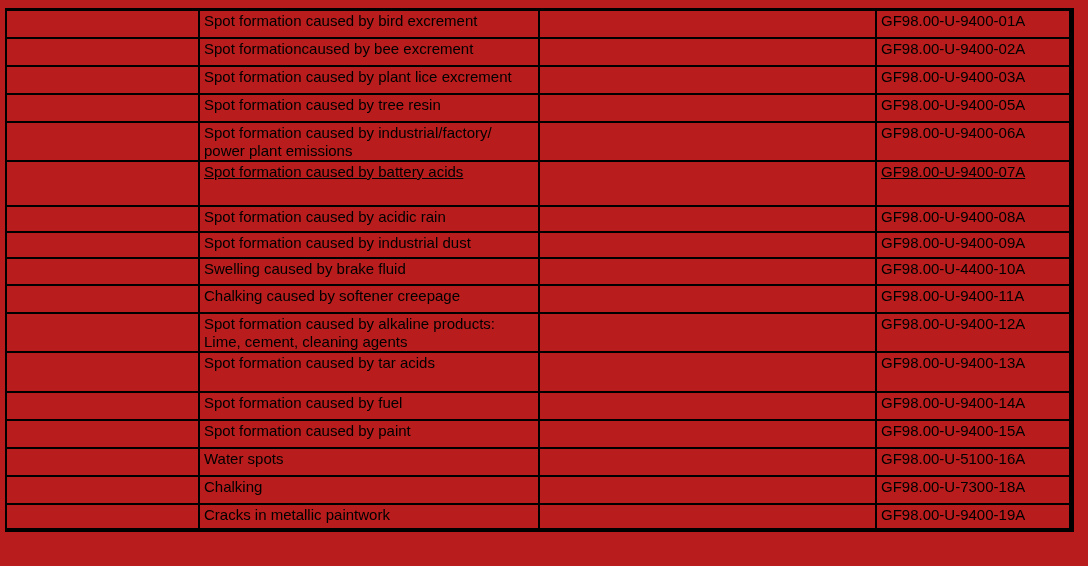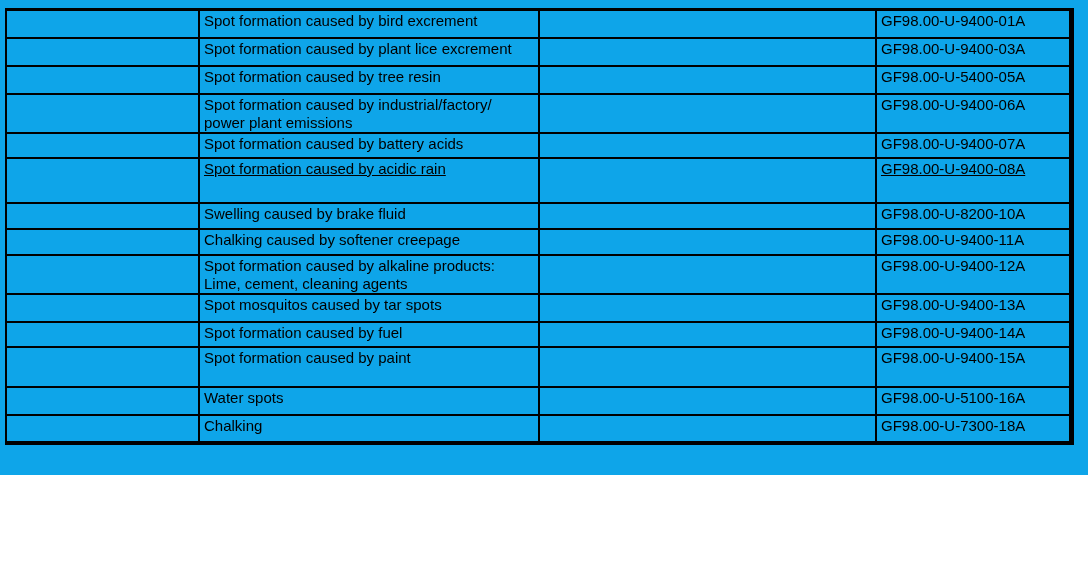--- a/index.html
+++ b/index.html
@@ -7,22 +7,22 @@
     padding: 0;
     background: #ffffff;
     width: 1088px;
     height: 566px;
     font-family: "Liberation Sans", sans-serif;
     color: #000000;
   }
   .page {
     position: relative;
     width: 1088px;
-    height: 475px;
-    background: #0ea5e9;
+    height: 566px;
+    background: #b91c1c;
     overflow: hidden;
   }
   table.damage-table {
     position: absolute;
     left: 5px;
     top: 8px;
     width: 1065px;
     border-collapse: collapse;
     table-layout: fixed;
     border-style: solid;
@@ -61,29 +61,35 @@
     </colgroup>
     <tbody>
       <tr class="r">
         <td class="blank-cell"></td>
         <td class="desc-cell">Spot formation caused by bird excrement</td>
         <td class="blank-cell"></td>
         <td class="code-cell">GF98.00-U-9400-01A</td>
       </tr>
       <tr class="r">
         <td class="blank-cell"></td>
+        <td class="desc-cell">Spot formationcaused by bee excrement</td>
+        <td class="blank-cell"></td>
+        <td class="code-cell">GF98.00-U-9400-02A</td>
+      </tr>
+      <tr class="r">
+        <td class="blank-cell"></td>
         <td class="desc-cell">Spot formation caused by plant lice excrement</td>
         <td class="blank-cell"></td>
         <td class="code-cell">GF98.00-U-9400-03A</td>
       </tr>
       <tr class="r">
         <td class="blank-cell"></td>
         <td class="desc-cell">Spot formation caused by tree resin</td>
         <td class="blank-cell"></td>
-        <td class="code-cell">GF98.00-U-5400-05A</td>
+        <td class="code-cell">GF98.00-U-9400-05A</td>
       </tr>
       <tr class="r">
         <td class="blank-cell"></td>
         <td class="desc-cell">Spot formation caused by industrial/factory/
 power plant emissions</td>
         <td class="blank-cell"></td>
         <td class="code-cell">GF98.00-U-9400-06A</td>
       </tr>
       <tr class="r">
         <td class="blank-cell"></td>
@@ -92,40 +98,46 @@
         <td class="code-cell">GF98.00-U-9400-07A</td>
       </tr>
       <tr class="r">
         <td class="blank-cell"></td>
         <td class="desc-cell">Spot formation caused by acidic rain</td>
         <td class="blank-cell"></td>
         <td class="code-cell">GF98.00-U-9400-08A</td>
       </tr>
       <tr class="r">
         <td class="blank-cell"></td>
+        <td class="desc-cell">Spot formation caused by industrial dust</td>
+        <td class="blank-cell"></td>
+        <td class="code-cell">GF98.00-U-9400-09A</td>
+      </tr>
+      <tr class="r">
+        <td class="blank-cell"></td>
         <td class="desc-cell">Swelling caused by brake fluid</td>
         <td class="blank-cell"></td>
-        <td class="code-cell">GF98.00-U-8200-10A</td>
+        <td class="code-cell">GF98.00-U-4400-10A</td>
       </tr>
       <tr class="r">
         <td class="blank-cell"></td>
         <td class="desc-cell">Chalking caused by softener creepage</td>
         <td class="blank-cell"></td>
         <td class="code-cell">GF98.00-U-9400-11A</td>
       </tr>
       <tr class="r">
         <td class="blank-cell"></td>
         <td class="desc-cell">Spot formation caused by alkaline products:
 Lime, cement, cleaning agents</td>
         <td class="blank-cell"></td>
         <td class="code-cell">GF98.00-U-9400-12A</td>
       </tr>
       <tr class="r">
         <td class="blank-cell"></td>
-        <td class="desc-cell">Spot mosquitos caused by tar spots</td>
+        <td class="desc-cell">Spot formation caused by tar acids</td>
         <td class="blank-cell"></td>
         <td class="code-cell">GF98.00-U-9400-13A</td>
       </tr>
       <tr class="r">
         <td class="blank-cell"></td>
         <td class="desc-cell">Spot formation caused by fuel</td>
         <td class="blank-cell"></td>
         <td class="code-cell">GF98.00-U-9400-14A</td>
       </tr>
       <tr class="r">
@@ -139,15 +151,21 @@
         <td class="desc-cell">Water spots</td>
         <td class="blank-cell"></td>
         <td class="code-cell">GF98.00-U-5100-16A</td>
       </tr>
       <tr class="r">
         <td class="blank-cell"></td>
         <td class="desc-cell">Chalking</td>
         <td class="blank-cell"></td>
         <td class="code-cell">GF98.00-U-7300-18A</td>
       </tr>
+      <tr class="r">
+        <td class="blank-cell"></td>
+        <td class="desc-cell">Cracks in metallic paintwork</td>
+        <td class="blank-cell"></td>
+        <td class="code-cell">GF98.00-U-9400-19A</td>
+      </tr>
     </tbody>
   </table>
 </div>
 
 </body></html>

